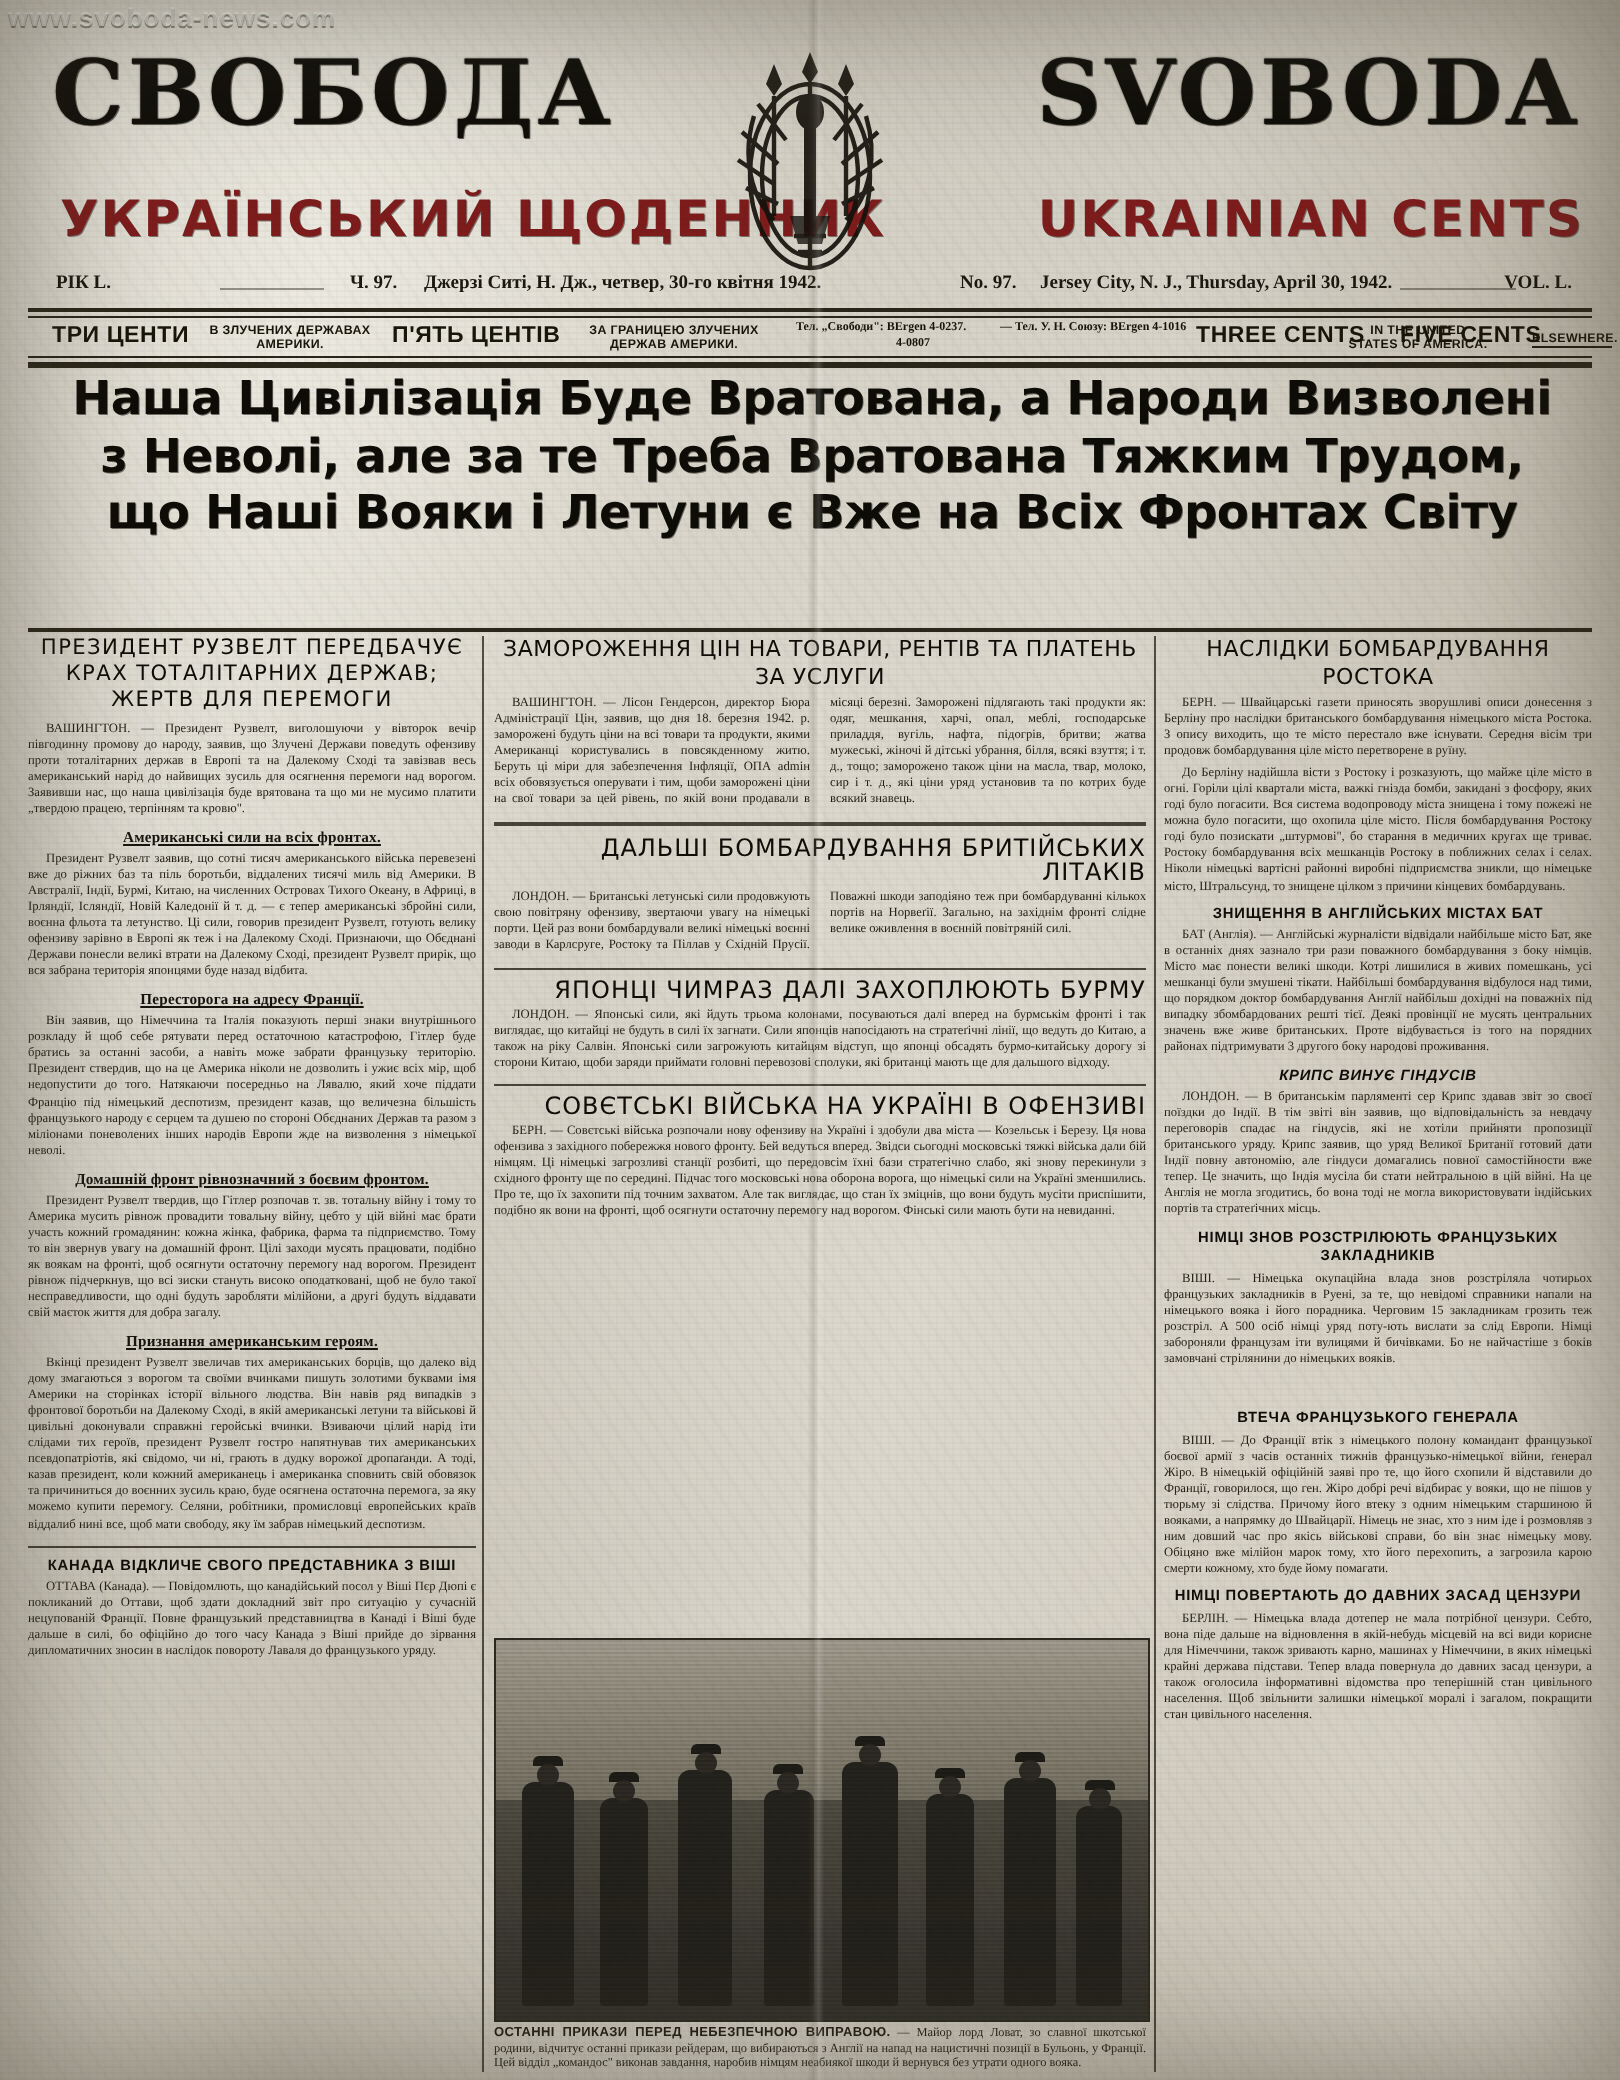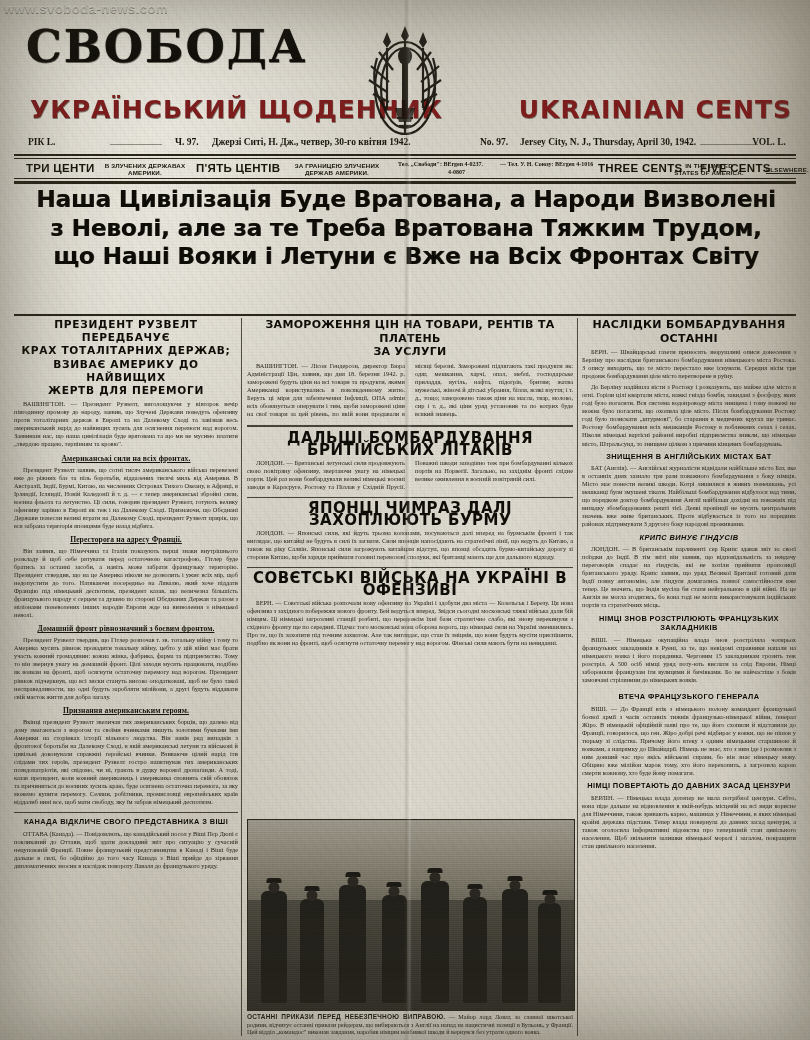--- a/index.html
+++ b/index.html
@@ -123,26 +123,26 @@
   .col{position:absolute;top:0;bottom:0;}
   .col-l{left:14px;width:224px;}
   .col-m{left:247px;width:326px;}
   .col-r{left:582px;width:214px;}
   .vrule{position:absolute;top:0;bottom:0;width:1px;background:rgba(35,31,20,.75);}
   .vr1{left:241px;}
   .vr2{left:577px;}
 
   .hl{
     font-family:"DejaVu Sans", sans-serif;
-    font-weight:bold;color:#0f0d08;text-align:center;
+    font-weight:normal;color:#0f0d08;text-align:center;
     letter-spacing:.4px;
   }
   .hl-a{font-size:10.6px;line-height:13.2px;letter-spacing:.7px;}
   .hl-b{font-size:11px;line-height:13.5px;letter-spacing:.3px;}
-  .hl-c{font-size:15px;line-height:12px;letter-spacing:.5px;}
+  .hl-c{font-size:12px;line-height:12px;letter-spacing:.5px;text-align:right;}
   .hl-e{font-family:"Liberation Sans",sans-serif;font-size:7.4px;line-height:9.6px;font-weight:bold;letter-spacing:.4px;}
   .sub-italic{
     font-family:"Liberation Serif", serif;font-weight:bold;font-style:normal;
     font-size:7.6px;text-align:center;margin:5px 0 1px;letter-spacing:.1px;text-decoration:underline;
   }
 
   .body{
     font-family:"Liberation Serif", serif;
     font-size:6.35px;line-height:8.05px;
     text-align:justify;
@@ -185,20 +185,21 @@
 </head>
 <body>
 
 <div id="paper"></div>
 <div id="sheet">
 
   <div class="watermark">www.svoboda-news.com</div>
 
   <div class="masthead">
     <div class="mh-title mh-left">СВОБОДА</div>
+    <div class="mh-title mh-right">SVOBODA</div>
     <div class="mh-sub mh-left">УКРАЇНСЬКИЙ ЩОДЕННИК</div>
     <div class="mh-sub mh-right">UKRAINIAN CENTS</div>
 
     <div class="trident">
       <svg viewBox="0 0 112 124" xmlns="http://www.w3.org/2000/svg">
         <g fill="none" stroke="#15130d" stroke-width="2.2">
           <ellipse cx="56" cy="66" rx="30" ry="46"></ellipse>
           <ellipse cx="56" cy="66" rx="24" ry="40"></ellipse>
           <path d="M56 20 L56 112"></path>
           <path d="M38 26 L38 86"></path>
@@ -269,21 +270,20 @@
   <div class="rule med" style="top:314px;"></div>
 
   <div class="cols">
     <div class="vrule vr1"></div>
     <div class="vrule vr2"></div>
 
     <div class="col col-l">
       <div class="hl hl-a">
         <div>ПРЕЗИДЕНТ РУЗВЕЛТ ПЕРЕДБАЧУЄ</div>
         <div>КРАХ ТОТАЛІТАРНИХ ДЕРЖАВ;</div>
-        <div>ВЗИВАЄ АМЕРИКУ ДО НАЙВИЩИХ</div>
         <div>ЖЕРТВ ДЛЯ ПЕРЕМОГИ</div>
       </div>
       <p class="body ind">ВАШИНГТОН. — Президент Рузвелт, виголошуючи у вівторок вечір півгодинну промову до народу, заявив, що Злучені Держави поведуть офензиву проти тоталітарних держав в Европі та на Далекому Сході та завізвав весь американський нарід до найвищих зусиль для осягнення перемоги над ворогом. Заявивши нас, що наша цивілізація буде врятована та що ми не мусимо платити „твердою працею, терпінням та кровю".</p>
 
       <div class="sub-italic">Американські сили на всіх фронтах.</div>
       <p class="body ind">Президент Рузвелт заявив, що сотні тисяч американського війська перевезені вже до ріжних баз та піль боротьби, віддалених тисячі миль від Америки. В Австралії, Індії, Бурмі, Китаю, на численних Островах Тихого Океану, в Африці, в Ірляндії, Ісляндії, Новій Каледонії й т. д. — є тепер американські збройні сили, воєнна фльота та летунство. Ці сили, говорив президент Рузвелт, готують велику офензиву зарівно в Европі як теж і на Далекому Сході. Признаючи, що Обєднані Держави понесли великі втрати на Далекому Сході, президент Рузвелт прирік, що вся забрана територія японцями буде назад відбита.</p>
 
       <div class="sub-italic">Пересторога на адресу Франції.</div>
       <p class="body ind">Він заявив, що Німеччина та Італія показують перші знаки внутрішнього розкладу й щоб себе рятувати перед остаточною катастрофою, Гітлер буде братись за останні засоби, а навіть може забрати французьку територію. Президент ствердив, що на це Америка ніколи не дозволить і ужиє всіх мір, щоб недопустити до того. Натякаючи посередньо на Лявалю, який хоче піддати Францію під німецький деспотизм, президент казав, що величезна більшість французького народу є серцем та душею по стороні Обєднаних Держав та разом з міліонами поневолених інших народів Европи жде на визволення з німецької неволі.</p>
 
@@ -357,35 +357,35 @@
         </div>
         <div class="photocap">
           <b>ОСТАННІ ПРИКАЗИ ПЕРЕД НЕБЕЗПЕЧНОЮ ВИПРАВОЮ.</b><span> — Майор лорд Ловат, зо славної шкотської родини, відчитує останні прикази рейдерам, що вибираються з Англії на напад на нацистичні позиції в Бульонь, у Франції. Цей відділ „командос" виконав завдання, наробив німцям неабиякої шкоди й вернувся без утрати одного вояка.</span>
         </div>
       </div>
     </div>
 
     <div class="col col-r">
       <div class="hl hl-b">
         <div>НАСЛІДКИ БОМБАРДУВАННЯ</div>
-        <div>ОСТАННІ</div>
+        <div>РОСТОКА</div>
       </div>
       <p class="body ind">БЕРН. — Швайцарські газети приносять зворушливі описи донесення з Берліну про наслідки британського бомбардування німецького міста Ростока. З опису виходить, що те місто перестало вже існувати. Середня вісім три продовж бомбардування ціле місто перетворене в руїну.</p>
       <p class="body ind">До Берліну надійшла вісти з Ростоку і розказують, що майже ціле місто в огні. Горіли цілі квартали міста, важкі гнізда бомби, закидані з фосфору, яких годі було погасити. Вся система водопроводу міста знищена і тому пожежі не можна було погасити, що охопила ціле місто. Після бомбардування Ростоку годі було позискати „штурмові", бо старання в медичних кругах ще триває. Ростоку бомбардування всіх мешканців Ростоку в поближних селах і селах. Ніколи німецькі вартісні районні виробні підприємства зникли, що німецьке місто, Штральсунд, то знищене цілком з причини кінцевих бомбардувань.</p>
 
       <div class="hl hl-e" style="margin-top:4px;">ЗНИЩЕННЯ В АНГЛІЙСЬКИХ МІСТАХ БАТ</div>
       <p class="body ind">БАТ (Англія). — Англійські журналісти відвідали найбільше місто Бат, яке в останніх днях зазнало три рази поважного бомбардування з боку німців. Місто має понести великі шкоди. Котрі лишилися в живих помешкань, усі мешканці були змушені тікати. Найбільші бомбардування відбулося над тими, що порядком доктор бомбардування Англії найбільш дохідні на поважніх під випадку збомбардованих решті тієї. Деякі провінції не мусять центральних значень вже живе британських. Проте відбувається із того на порядних районах підтримувати 3 другого боку народові проживання.</p>
 
       <div class="hl hl-e" style="margin-top:4px;font-style:italic;">КРИПС ВИНУЄ ГІНДУСІВ</div>
       <p class="body ind">ЛОНДОН. — В британськім парляменті сер Крипс здавав звіт зо своєї поїздки до Індії. В тім звіті він заявив, що відповідальність за невдачу переговорів спадає на гіндусів, які не хотіли прийняти пропозиції британського уряду. Крипс заявив, що уряд Великої Британії готовий дати Індії повну автономію, але гіндуси домагались повної самостійности вже тепер. Це значить, що Індія мусіла би стати нейтральною в цій війні. На це Англія не могла згодитись, бо вона тоді не могла використовувати індійських портів та стратеґічних місць.</p>
 
       <div class="hl hl-e" style="margin-top:4px;">НІМЦІ ЗНОВ РОЗСТРІЛЮЮТЬ ФРАНЦУЗЬКИХ ЗАКЛАДНИКІВ</div>
       <p class="body ind">ВІШІ. — Німецька окупаційна влада знов розстріляла чотирьох французьких закладників в Руені, за те, що невідомі справники напали на німецького вояка і його порадника. Черговим 15 закладникам грозить теж розстріл. А 500 осіб німці уряд поту‑ють вислати за слід Европи. Німці забороняли французам іти вулицями й бичівками. Бо не найчастіше з боків замовчані стрілянини до німецьких вояків.</p>
 
-      <div class="hl hl-e" style="margin-top:8px;">ВТЕЧА ФРАНЦУЗЬКОГО ГЕНЕРАЛА</div>
+      <div class="hl hl-e" style="margin-top:20px;">ВТЕЧА ФРАНЦУЗЬКОГО ГЕНЕРАЛА</div>
       <p class="body ind">ВІШІ. — До Франції втік з німецького полону командант французької боєвої армії з часів останніх тижнів французько-німецької війни, ґенерал Жіро. В німецькій офіційній заяві про те, що його схопили й відставили до Франції, говорилося, що ген. Жіро добрі речі відбирає у вояки, що не пішов у тюрьму зі слідства. Причому його втеку з одним німецьким старшиною й вояками, а напрямку до Швайцарії. Німець не знає, хто з ним іде і розмовляв з ним довший час про якісь військові справи, бо він знає німецьку мову. Обіцяно вже мілійон марок тому, хто його перехопить, а загрозила карою смерти кожному, хто буде йому помагати.</p>
 
       <div class="hl hl-e" style="margin-top:4px;">НІМЦІ ПОВЕРТАЮТЬ ДО ДАВНИХ ЗАСАД ЦЕНЗУРИ</div>
       <p class="body ind">БЕРЛІН. — Німецька влада дотепер не мала потрібної цензури. Себто, вона піде дальше на відновлення в якій-небудь місцевій на всі види корисне для Німеччини, також зривають карно, машинах у Німеччини, в яких німецькі крайні держава підстави. Тепер влада повернула до давних засад цензури, а також оголосила інформативні відомства про теперішній стан цивільного населення. Щоб звільнити залишки німецької моралі і загалом, покращити стан цивільного населення.</p>
     </div>
   </div>
 
   <div id="fold"></div>
   <div id="grain"></div>
   <div id="vign"></div>

